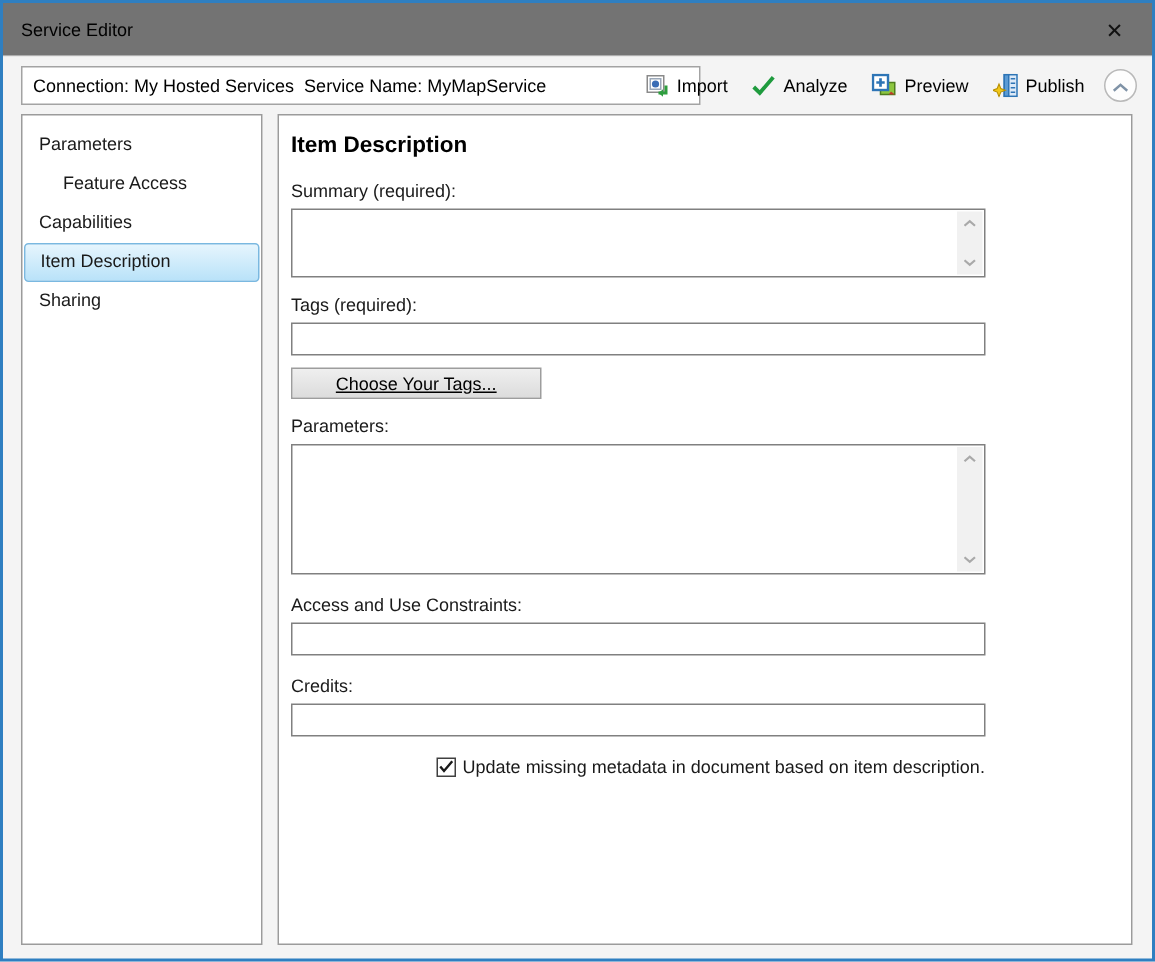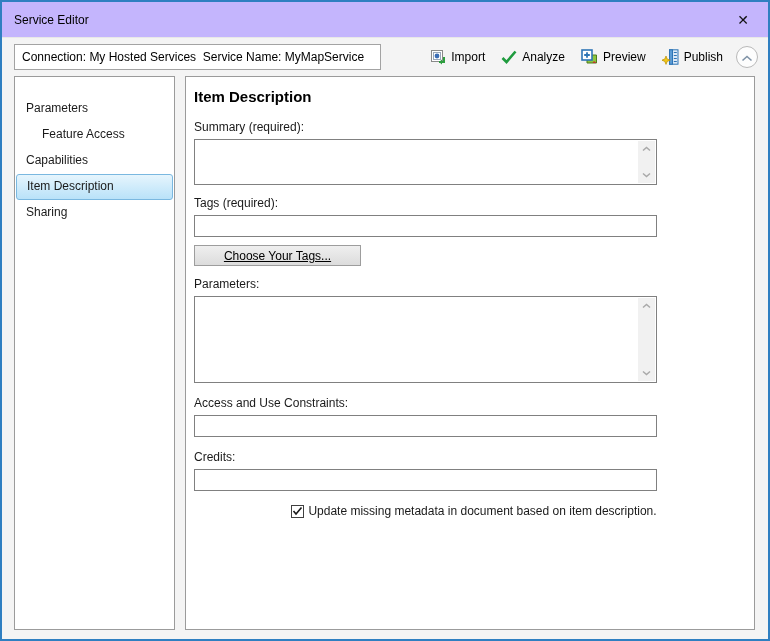--- a/index.html
+++ b/index.html
@@ -8,35 +8,35 @@
 
   .window {
     position:relative; width:770px; height:641px;
     background:#f4f4f4; border:2px solid #2f7fc1;
     overflow:hidden;
   }
 
   
   .titlebar {
     position:absolute; left:0; top:0; right:0; height:36px;
-    background:#c4b5fd; border-bottom:1px solid #e8e8e8;
+    background:#737373; border-bottom:1px solid #e8e8e8;
   }
   .title {
     position:absolute; left:12px; top:0; line-height:36px;
     font-size:12px; color:#000;
   }
   .close-btn {
     position:absolute; right:4px; top:0; width:42px; height:35px;
     display:flex; align-items:center; justify-content:center;
     font-size:14px; color:#111; cursor:pointer; background:transparent; border:none;
   }
 
   
   .connection-field {
-    position:absolute; left:12px; top:42px; width:367px; height:26px;
+    position:absolute; left:12px; top:42px; width:453px; height:26px;
     background:#fff; border:1px solid #a3a3a3;
     font-size:12px; color:#000; line-height:24px; padding-left:7px;
     white-space:pre; overflow:hidden;
   }
   .toolbar-buttons {
     position:absolute; right:10px; top:42px; height:26px;
     display:flex; align-items:center; gap:10px;
   }
   .tool-btn {
     display:flex; align-items:center; gap:5px;
@@ -46,21 +46,21 @@
   .tool-btn svg { display:block; }
   .collapse-btn {
     width:22px; height:22px; border-radius:50%;
     border:1px solid #b9b9b9; background:#fdfdfd;
     display:flex; align-items:center; justify-content:center; cursor:pointer;
   }
 
   
   .sidebar {
     position:absolute; left:12px; top:74px; width:161px; height:554px;
-    background:#fff; border:1px solid #9b9b9b; padding-top:19px;
+    background:#fff; border:1px solid #9b9b9b; padding-top:7px;
   }
   .nav-item {
     height:26px; line-height:25px; font-size:12px; color:#1a1a1a;
     padding-left:11px; cursor:pointer;
   }
   .nav-item.indent { padding-left:27px; }
   .nav-item.selected {
     margin:0 1px; padding-left:10px; border-radius:3px;
     background:linear-gradient(#e6f5fd,#b9e2f9);
     border:1px solid #7ab8e0; line-height:23px;

